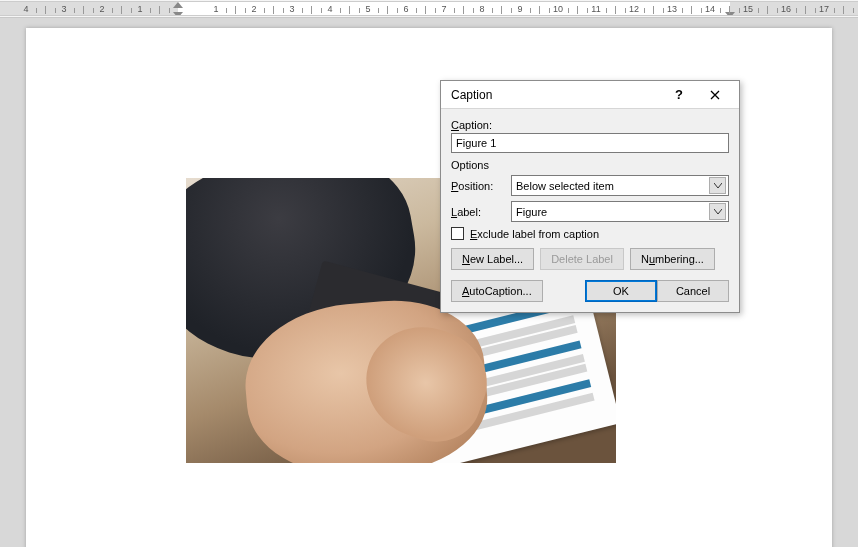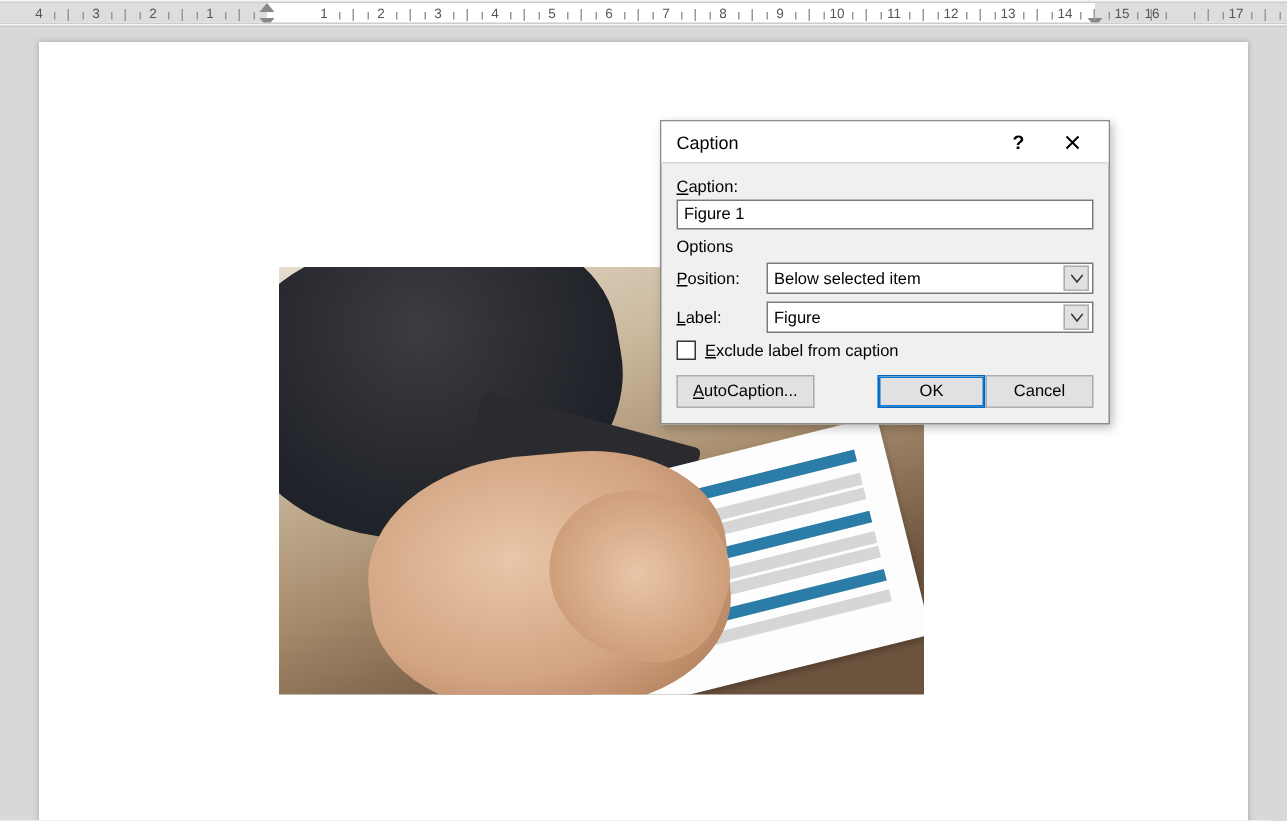--- a/index.html
+++ b/index.html
@@ -198,21 +198,21 @@
       <div class="ruler-tick" style="left: 691px; height: 8px; top: 4px;"></div>
       <div class="ruler-tick" style="left: 700.5px; height: 5px; top: 6px;"></div>
       <div class="ruler-num" style="left: 710px;">14</div>
       <div class="ruler-tick" style="left: 719.5px; height: 5px; top: 6px;"></div>
       <div class="ruler-tick" style="left: 729px; height: 8px; top: 4px;"></div>
       <div class="ruler-tick" style="left: 738.5px; height: 5px; top: 6px;"></div>
       <div class="ruler-num" style="left: 748px;">15</div>
       <div class="ruler-tick" style="left: 757.5px; height: 5px; top: 6px;"></div>
       <div class="ruler-tick" style="left: 767px; height: 8px; top: 4px;"></div>
       <div class="ruler-tick" style="left: 776.5px; height: 5px; top: 6px;"></div>
-      <div class="ruler-num" style="left: 768px;">16</div>
+      <div class="ruler-num" style="left: 786px;">16</div>
       <div class="ruler-tick" style="left: 795.5px; height: 5px; top: 6px;"></div>
       <div class="ruler-tick" style="left: 805px; height: 8px; top: 4px;"></div>
       <div class="ruler-tick" style="left: 814.5px; height: 5px; top: 6px;"></div>
       <div class="ruler-num" style="left: 824px;">17</div>
       <div class="ruler-tick" style="left: 833.5px; height: 5px; top: 6px;"></div>
       <div class="ruler-tick" style="left: 843px; height: 8px; top: 4px;"></div>
       <div class="ruler-tick" style="left: 852.5px; height: 5px; top: 6px;"></div>
     </div>
 </div>
 
@@ -266,20 +266,31 @@
             </svg>
           </span>
       </div>
     </div>
 
     <div class="chk-row">
       <div class="chkbox"></div>
       <span><span class="underline-key">E</span>xclude label from caption</span>
     </div>
 
+    <div class="btn-row">
+      <div class="btn">
+          <span><span class="underline-key">N</span>ew Label...</span>
+        </div>
+      <div class="btn disabled">
+          <span>Delete Label</span>
+        </div>
+      <div class="btn">
+          <span>N<span class="underline-key">u</span>mbering...</span>
+        </div>
+    </div>
 
     <div class="btn-row last">
       <div class="btn">
           <span><span class="underline-key">A</span>utoCaption...</span>
         </div>
       <div class="rgroup">
         <div class="btn primary">
             <span>OK</span>
           </div>
         <div class="btn">

